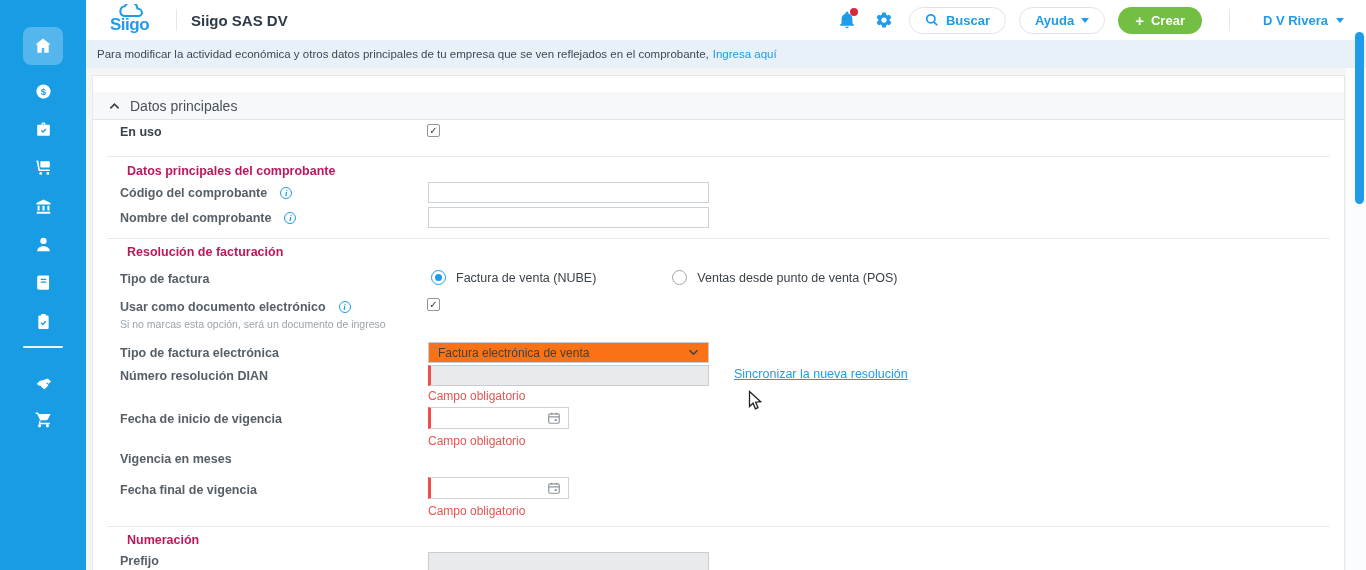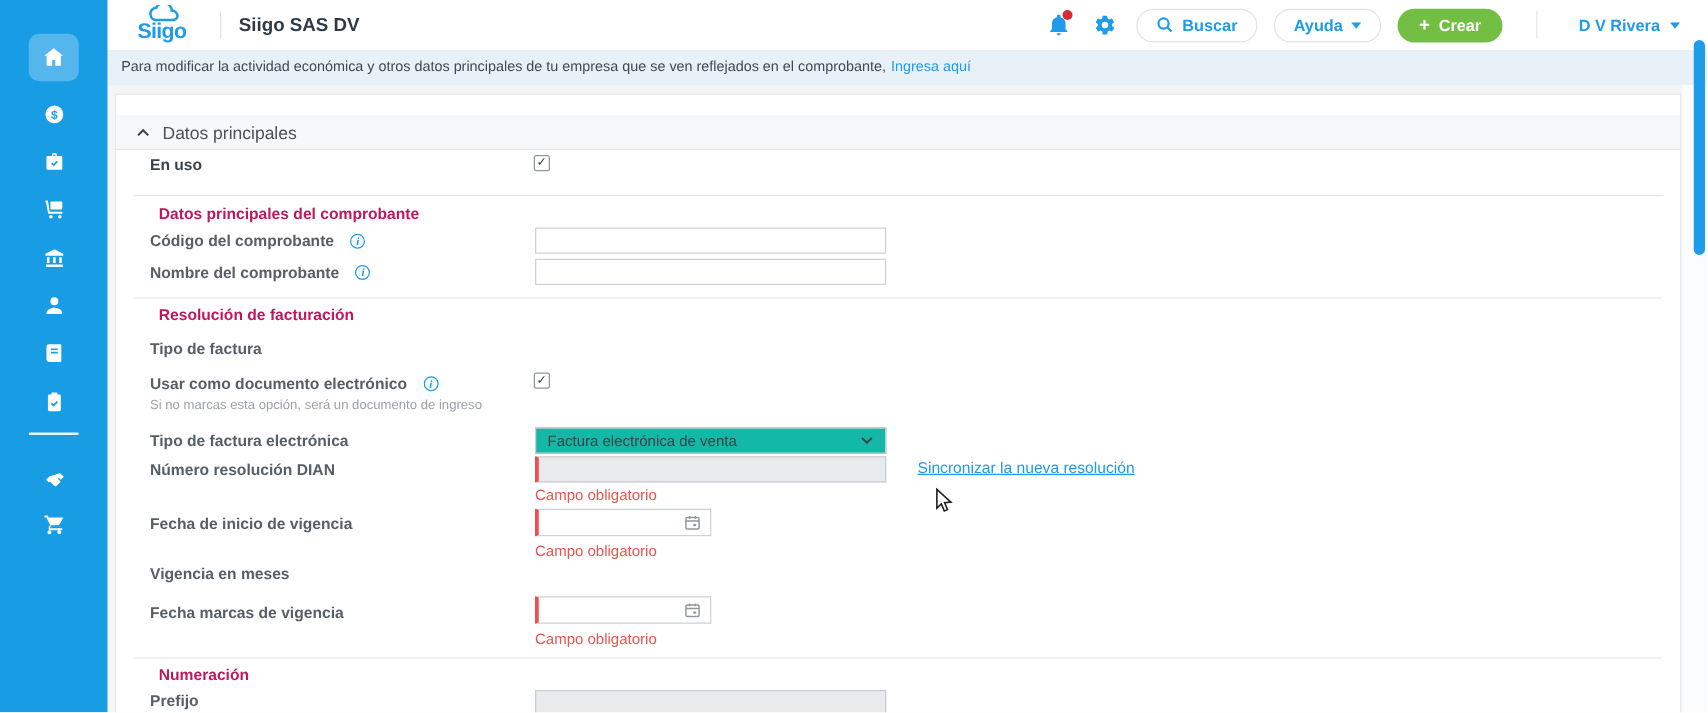--- a/index.html
+++ b/index.html
@@ -48,21 +48,21 @@
   .grp { position:absolute; left:10px; font-size:12.5px; font-weight:bold; color:#be185d;padding-left:24px; }
   .bold-lbl { font-weight:bold; color:#3A424A; }
   .hint { position:absolute; left:27px; font-size:10.5px; color:#9BA3AB; }
 
   .info-i { display:inline-flex; width:12px; height:12px; border:1px solid #1E9BE9; border-radius:50%; color:#1E9BE9; font-size:9px; align-items:center; justify-content:center; font-family:"Liberation Serif",serif; font-style:italic; cursor:pointer; }
 
   .txt-input { position:absolute; left:335px; width:281px; height:21px; background:#fff; border:1px solid #CDD2D6; }
   .txt-input.disabled { background:#E9EAEB; border-color:#C9CCD0; }
   .txt-input.err { border-left:3px solid #F04E4E; }
   .date-input { position:absolute; left:335px; width:141px; height:22px; background:#fff; border:1px solid #CDD2D6; border-left:3px solid #F04E4E; display:flex; align-items:center; justify-content:flex-end; padding-right:7px; }
-  .sel { position:absolute; left:335px; width:281px; height:21px; border:1px solid #C9CDD2; background:#14b8a6; display:flex; align-items:center; padding:0 9px; font-size:12px; color:#3A424A; cursor:pointer; }
+  .sel { position:absolute; left:335px; width:281px; height:21px; border:1px solid #C9CDD2; background:#f97316; display:flex; align-items:center; padding:0 9px; font-size:12px; color:#3A424A; cursor:pointer; }
   .sel.gray { background:#E3E5E6; border-color:#C6CACE; }
   .sel .sel-caret { margin-left:auto; }
   .err-msg { position:absolute; left:335px; font-size:12px; color:#E8544F; }
   .link { position:absolute; font-size:12.5px; color:#1E9BE9; text-decoration:underline; cursor:pointer; }
 
   .checkbox { position:absolute; width:13px; height:13px; background:#fff; border:1px solid #8F969C; border-radius:2px; display:flex; align-items:center; justify-content:center; font-size:10px; font-weight:bold; color:#2F3B49; cursor:pointer; }
   .radio-group { position:absolute; left:338px; display:flex; align-items:center; gap:10px; }
   .radio { width:15px; height:15px; border-radius:50%; border:1px solid #9FA6AC; background:#fff; cursor:pointer; position:relative; flex:none; }
   .radio.on { border-color:#1E9BE9; }
   .radio.on::after { content:""; position:absolute; left:3px; top:3px; width:7px; height:7px; border-radius:50%; background:#1E9BE9; }
@@ -221,20 +221,26 @@
         <span>Nombre del comprobante</span>
         <span class="info-i">i</span>
       </div>
       <input class="txt-input" style="top: 131px;">
 
       <div class="hdiv" style="top:162px"></div>
 
       <div class="grp" style="top:169px">Resolución de facturación</div>
 
       <div class="lbl" style="top:196px">Tipo de factura</div>
+      <div class="radio-group" style="top:194px">
+        <span class="radio on"></span>
+        <span class="radio-lbl">Factura de venta (NUBE)</span>
+        <span class="radio"></span>
+        <span class="radio-lbl last">Ventas desde punto de venta (POS)</span>
+      </div>
 
       <div class="lbl" style="top:224px">
         <span>Usar como documento electrónico</span>
         <span class="info-i">i</span>
       </div>
       <div class="checkbox" style="left:334px; top:222px">
           <span>✓</span>
         </div>
       <div class="hint" style="top:242px">Si no marcas esta opción, será un documento de ingreso</div>
 
@@ -256,21 +262,21 @@
         <svg width="14" height="14" viewBox="0 0 24 24" fill="none" stroke="#8F969C" stroke-width="2">
             <rect x="3" y="5" width="18" height="16" rx="2"></rect>
             <path d="M3 10h18M8 3v4M16 3v4"></path>
             <rect x="13" y="14" width="4" height="3" fill="#8F969C" stroke="none"></rect>
           </svg>
       </div>
       <div class="err-msg" style="top:358px">Campo obligatorio</div>
 
       <div class="lbl" style="top:376px">Vigencia en meses</div>
 
-      <div class="lbl" style="top:407px">Fecha marcas de vigencia</div>
+      <div class="lbl" style="top:407px">Fecha final de vigencia</div>
       <div class="date-input" style="top:401px">
         <svg width="14" height="14" viewBox="0 0 24 24" fill="none" stroke="#8F969C" stroke-width="2">
             <rect x="3" y="5" width="18" height="16" rx="2"></rect>
             <path d="M3 10h18M8 3v4M16 3v4"></path>
             <rect x="13" y="14" width="4" height="3" fill="#8F969C" stroke="none"></rect>
           </svg>
       </div>
       <div class="err-msg" style="top:428px">Campo obligatorio</div>
 
       <div class="hdiv" style="top:450px"></div>

